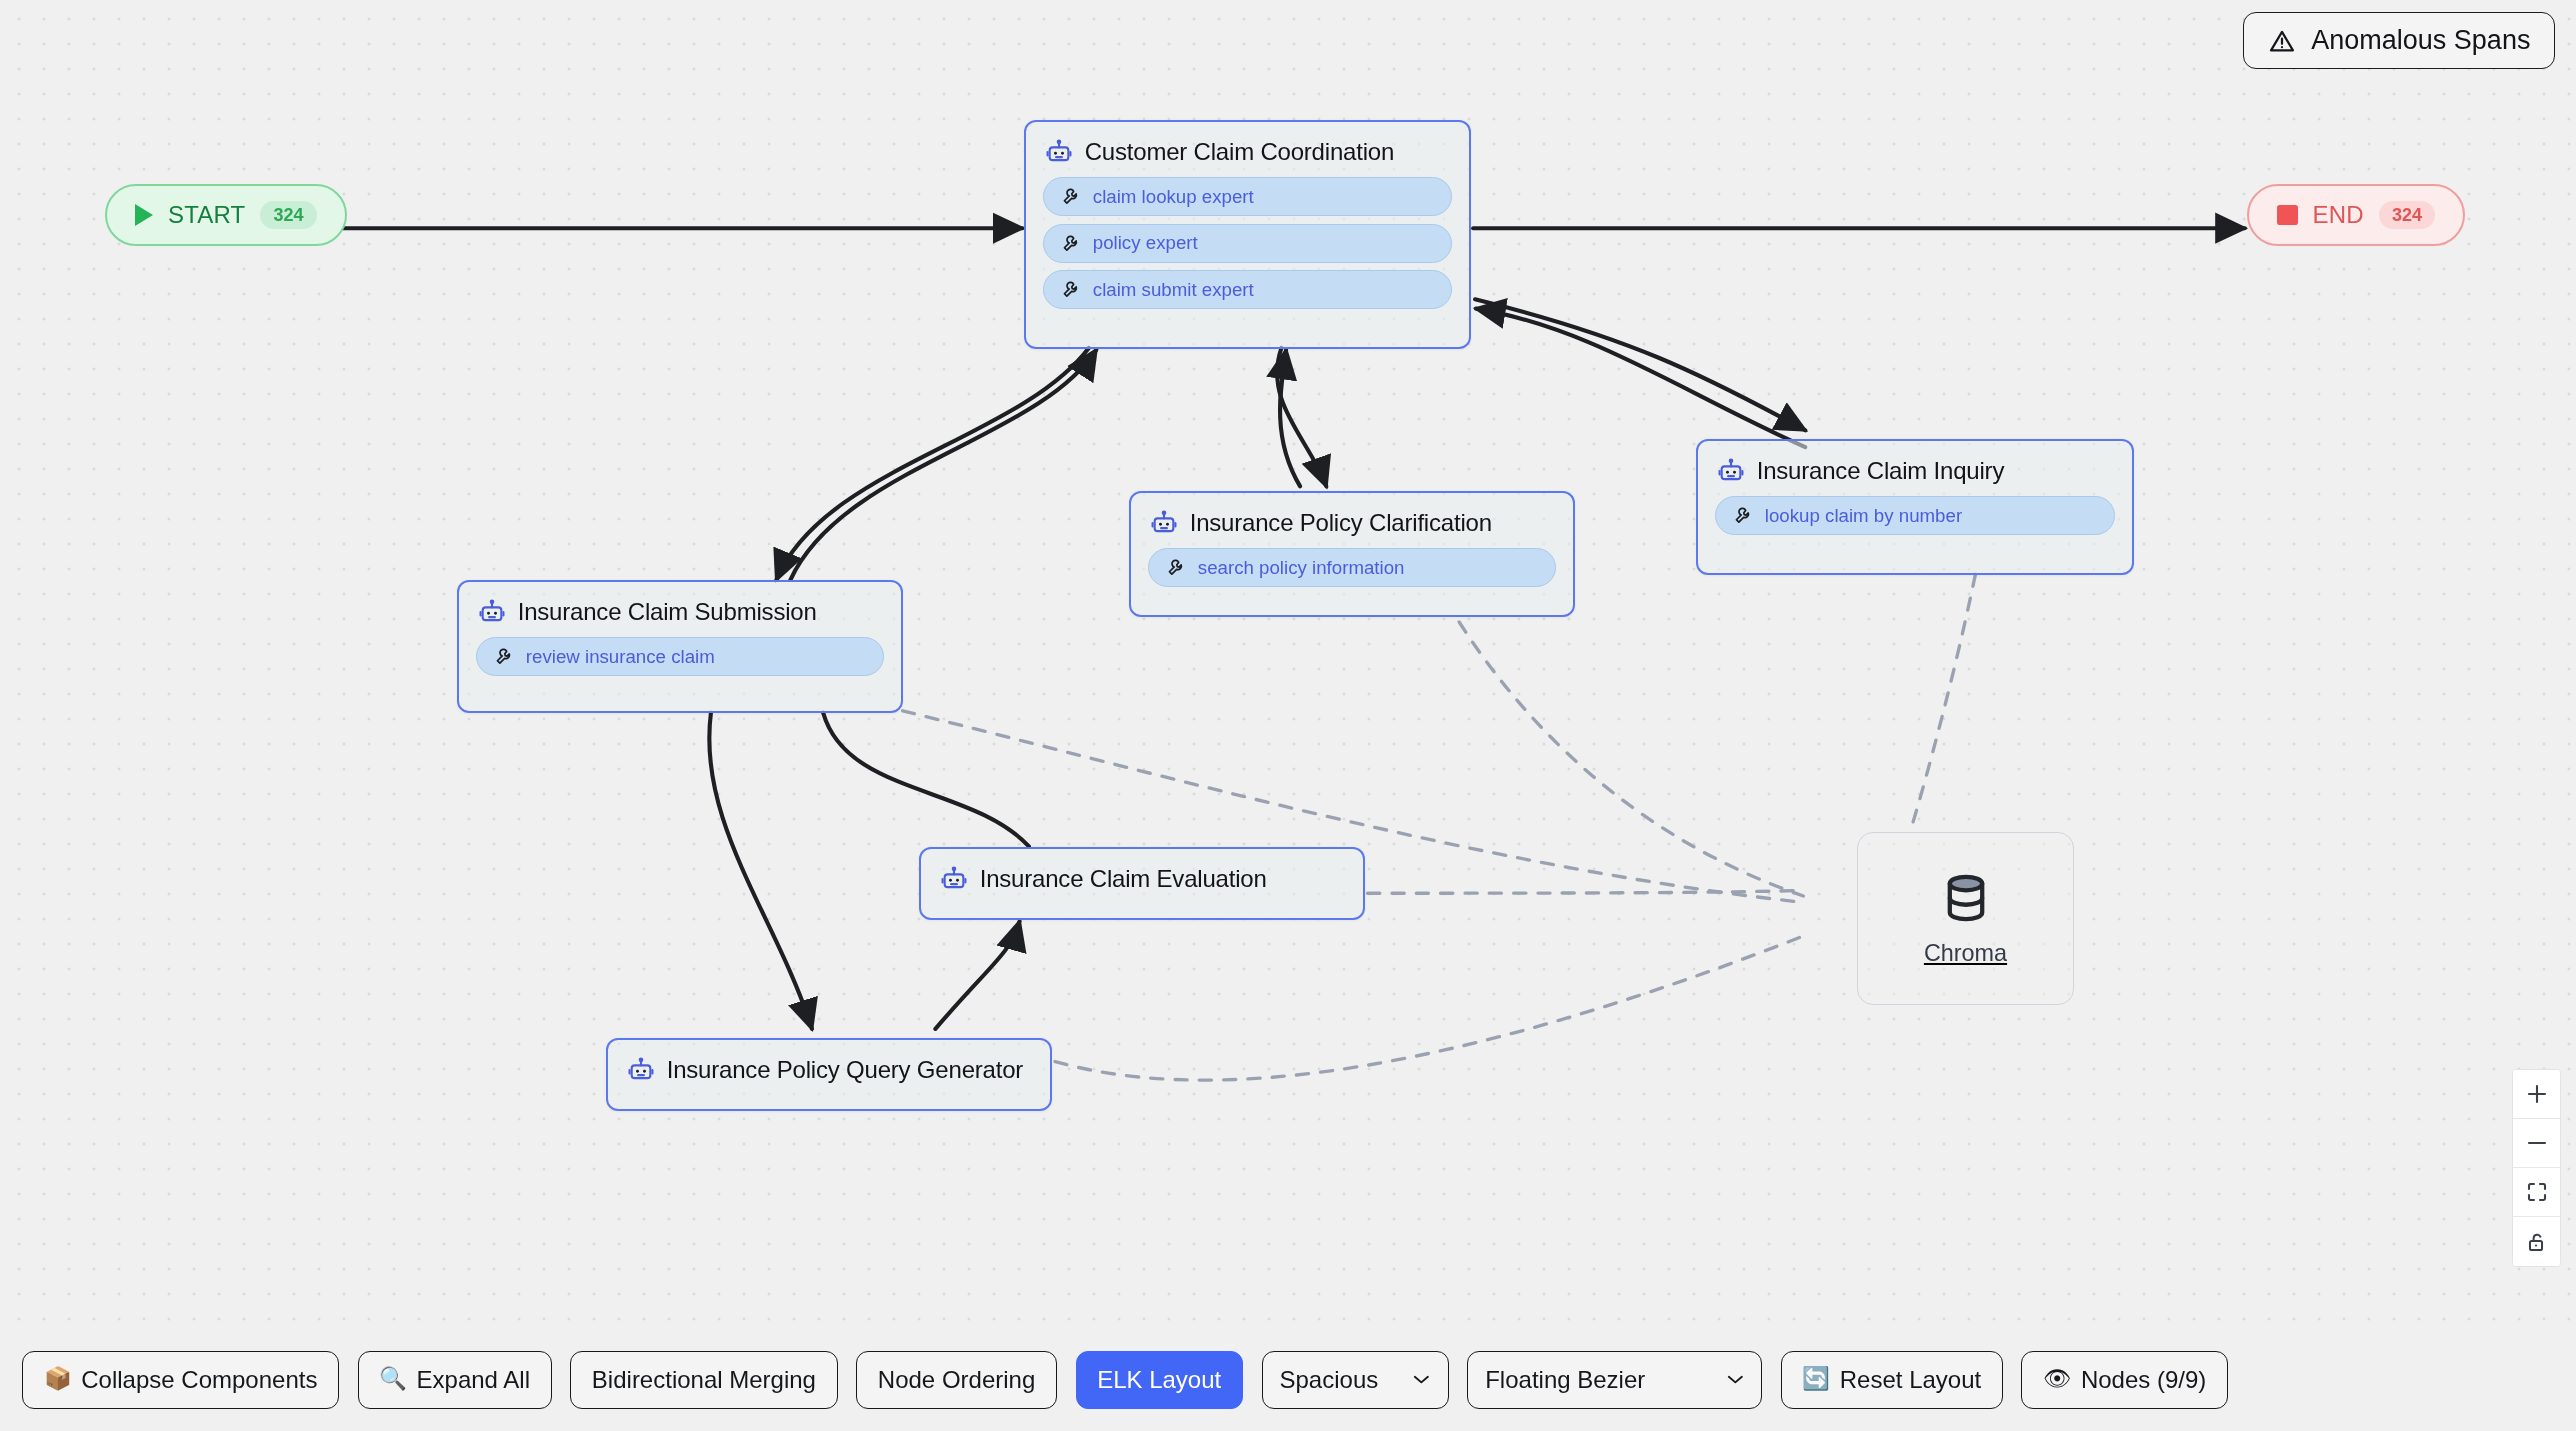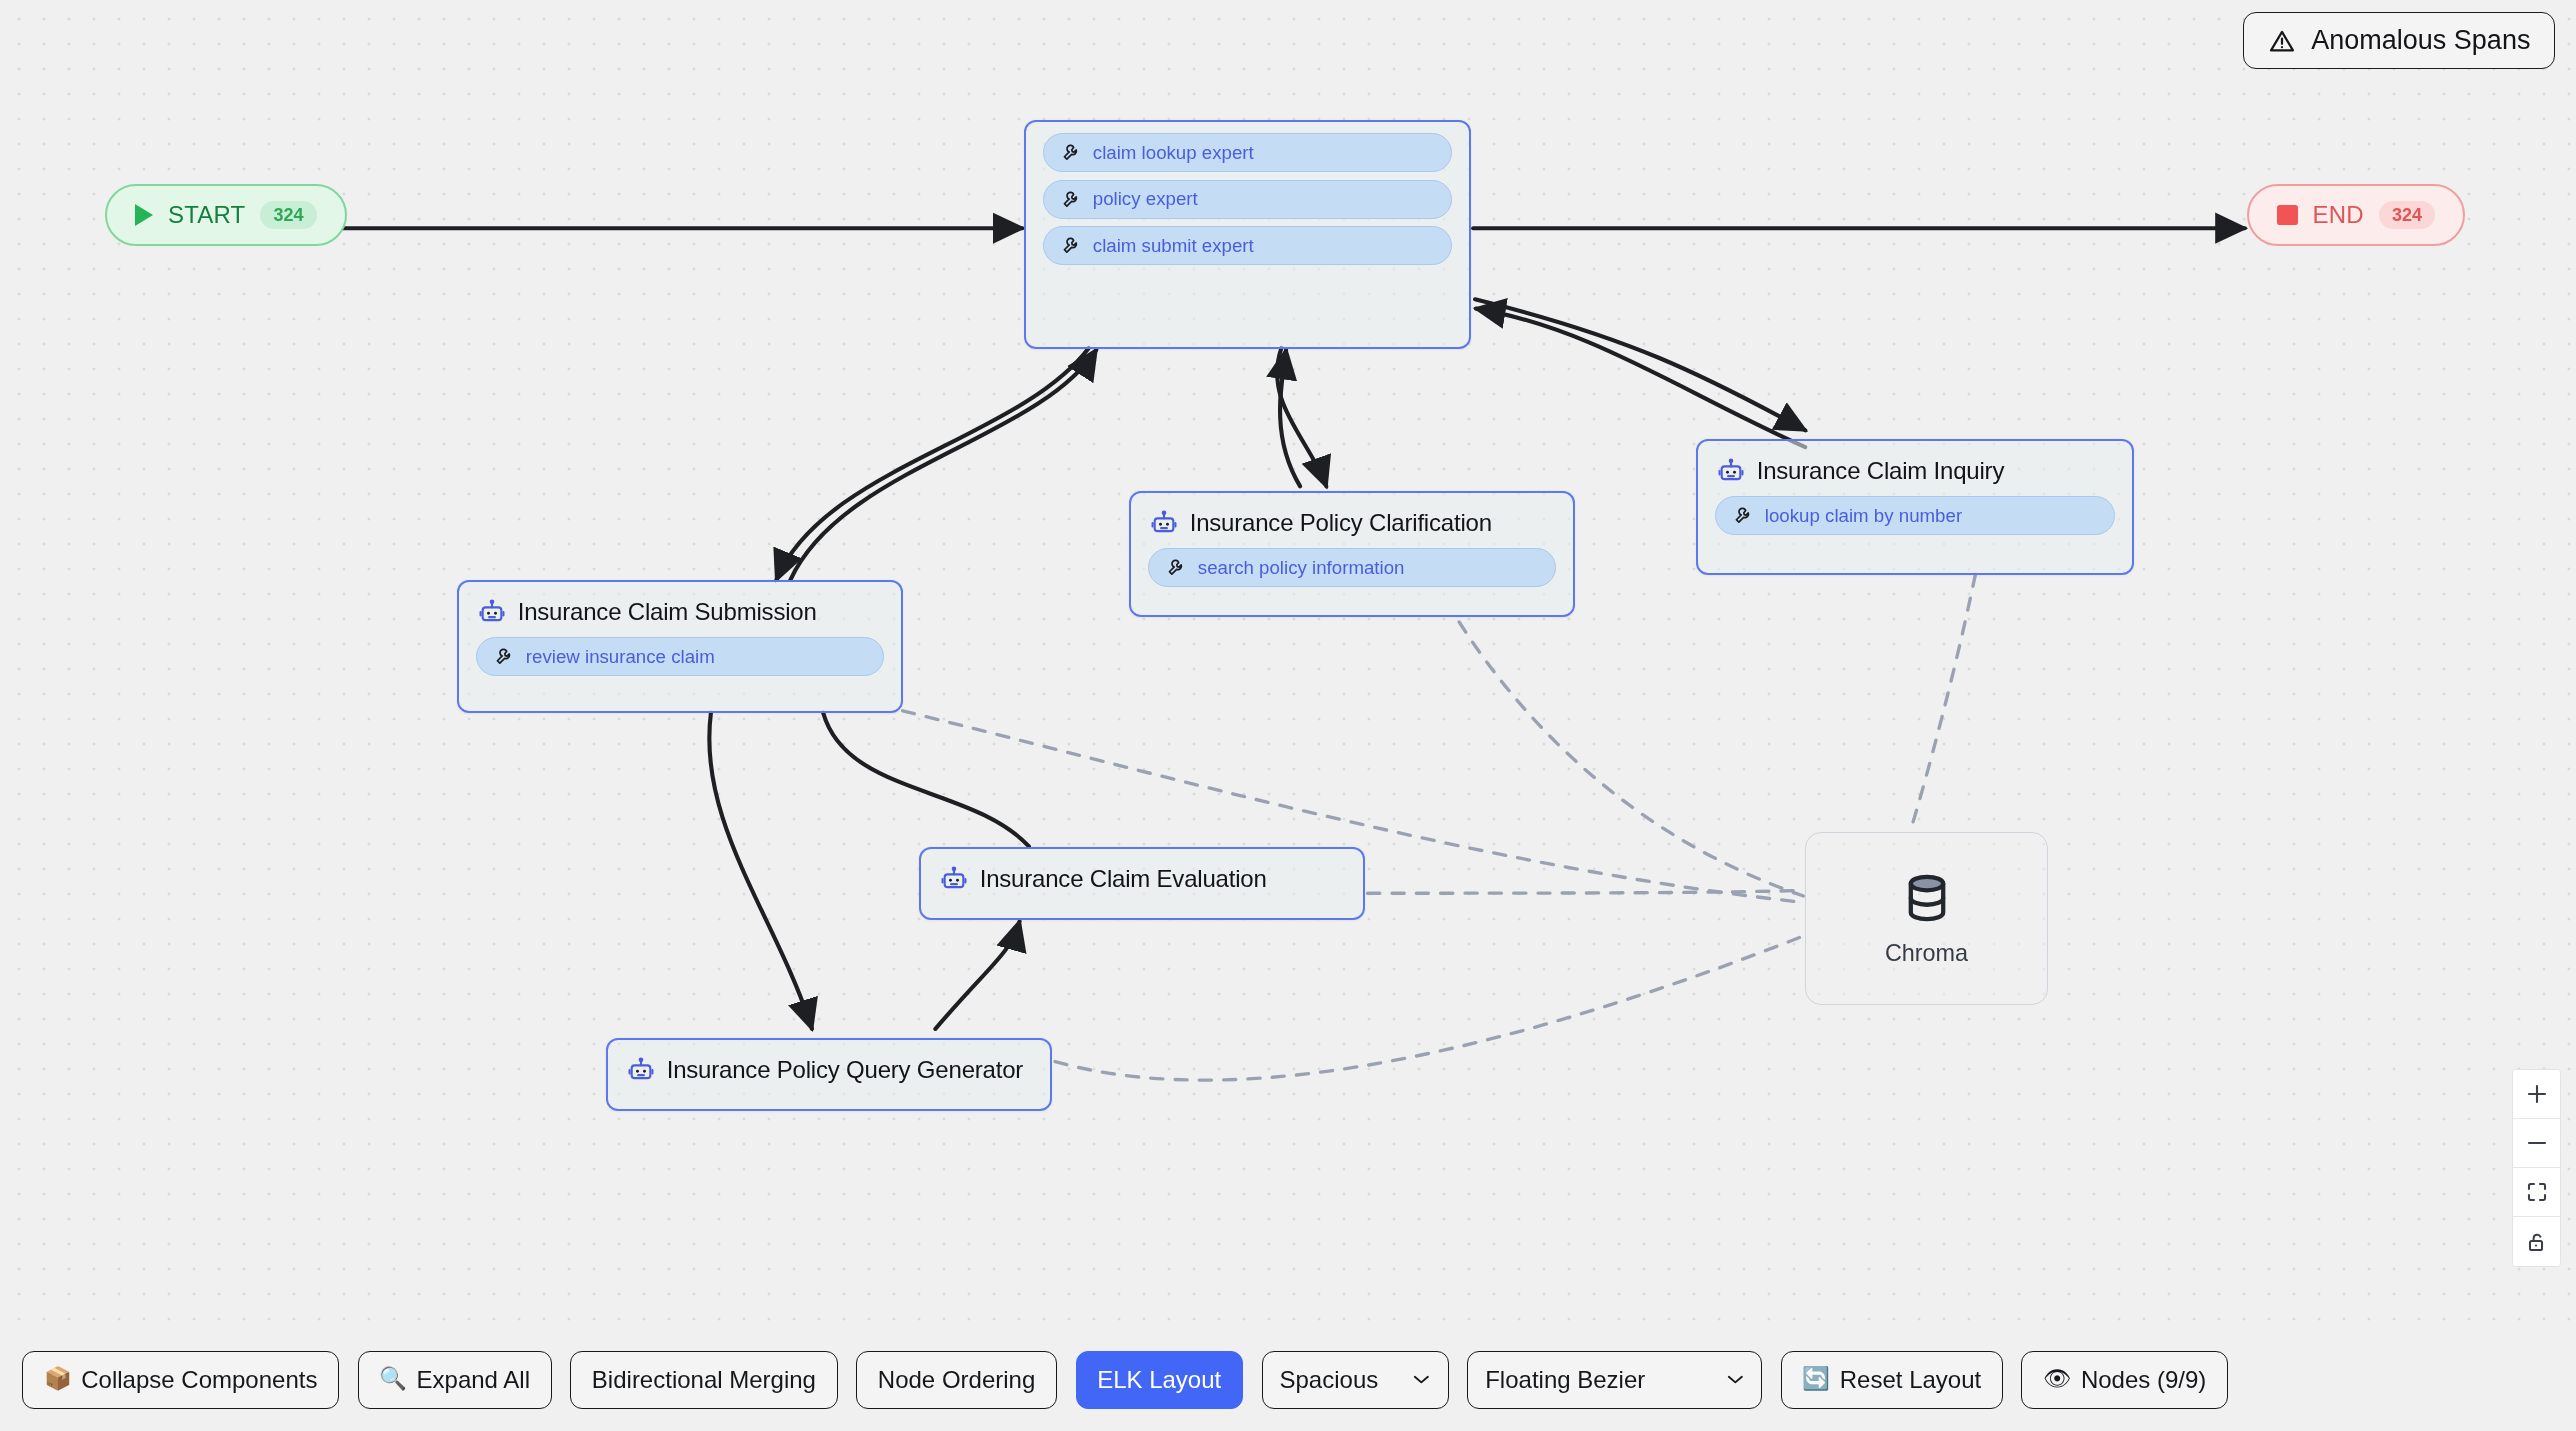--- a/index.html
+++ b/index.html
@@ -215,20 +215,33 @@
     <span class="tbadge">324</span>
   </div>
 
   <div class="terminal node-end" style="left:2247px; top:184px;">
     <span class="sq-stop"></span>
     <span class="tlabel">END</span>
     <span class="tbadge">324</span>
   </div>
 
   <div class="node" style="left:1024px; top:120px; width:447px; height:229px;">
+    <div class="node-head">
+      <svg class="bot-icon" viewBox="0 0 24 24" fill="none" stroke="#4a5ddb" stroke-width="1.8" stroke-linecap="round" stroke-linejoin="round">
+        <rect x="4" y="8" width="16" height="11" rx="2.5"></rect>
+          <path d="M12 8V4.5"></path>
+          <circle cx="12" cy="3.3" r="1.1" fill="#4a5ddb"></circle>
+        <circle cx="9" cy="13" r="1.25" fill="#1b1d21" stroke="none"></circle>
+          <circle cx="15" cy="13" r="1.25" fill="#1b1d21" stroke="none"></circle>
+        <path d="M9.5 16.4h5"></path>
+          <path d="M2.2 12v3"></path>
+          <path d="M21.8 12v3"></path>
+      </svg>
+      <span class="node-title">Customer Claim Coordination</span>
+    </div>
     <div class="tools">
       <div class="tool">
         <svg class="wrench" viewBox="0 0 24 24" fill="none" stroke="#1b1d21" stroke-width="2" stroke-linecap="round" stroke-linejoin="round">
           <path d="M14.7 6.3a4 4 0 1 0-5.1 5.3L4 17.2 6.8 20l5.6-5.6a4 4 0 0 0 5.3-5.1l-2.4 2.4-2.2-.5-.5-2.2z"></path>
         </svg>
         <span class="tool-label">claim lookup expert</span>
       </div>
       <div class="tool">
         <svg class="wrench" viewBox="0 0 24 24" fill="none" stroke="#1b1d21" stroke-width="2" stroke-linecap="round" stroke-linejoin="round">
           <path d="M14.7 6.3a4 4 0 1 0-5.1 5.3L4 17.2 6.8 20l5.6-5.6a4 4 0 0 0 5.3-5.1l-2.4 2.4-2.2-.5-.5-2.2z"></path>
@@ -341,21 +354,21 @@
         <circle cx="9" cy="13" r="1.25" fill="#1b1d21" stroke="none"></circle>
           <circle cx="15" cy="13" r="1.25" fill="#1b1d21" stroke="none"></circle>
         <path d="M9.5 16.4h5"></path>
           <path d="M2.2 12v3"></path>
           <path d="M21.8 12v3"></path>
       </svg>
       <span class="node-title">Insurance Claim Evaluation</span>
     </div>
   </div>
 
-  <div class="store-node" style="left:1805px; top:832px; width:243px; height:173px;">
+  <div class="store-node" style="left:1857px; top:832px; width:217px; height:173px;text-decoration:underline;">
     <svg width="54" height="54" viewBox="0 0 24 24" fill="none" stroke="#23262b" stroke-width="1.9" stroke-linecap="round" stroke-linejoin="round">
       <ellipse cx="12" cy="5.6" rx="7.2" ry="3" fill="#8a93a6" stroke="#23262b"></ellipse>
       <path d="M4.8 5.6v12.8c0 1.66 3.22 3 7.2 3s7.2-1.34 7.2-3V5.6"></path>
       <path d="M4.8 12c0 1.66 3.22 3 7.2 3s7.2-1.34 7.2-3"></path>
     </svg>
     <span class="store-label">Chroma</span>
   </div>
 
   <div id="anomalous-btn">
     <svg width="28" height="28" viewBox="0 0 24 24" fill="none" stroke="#15171b" stroke-width="1.9" stroke-linecap="round" stroke-linejoin="round">

